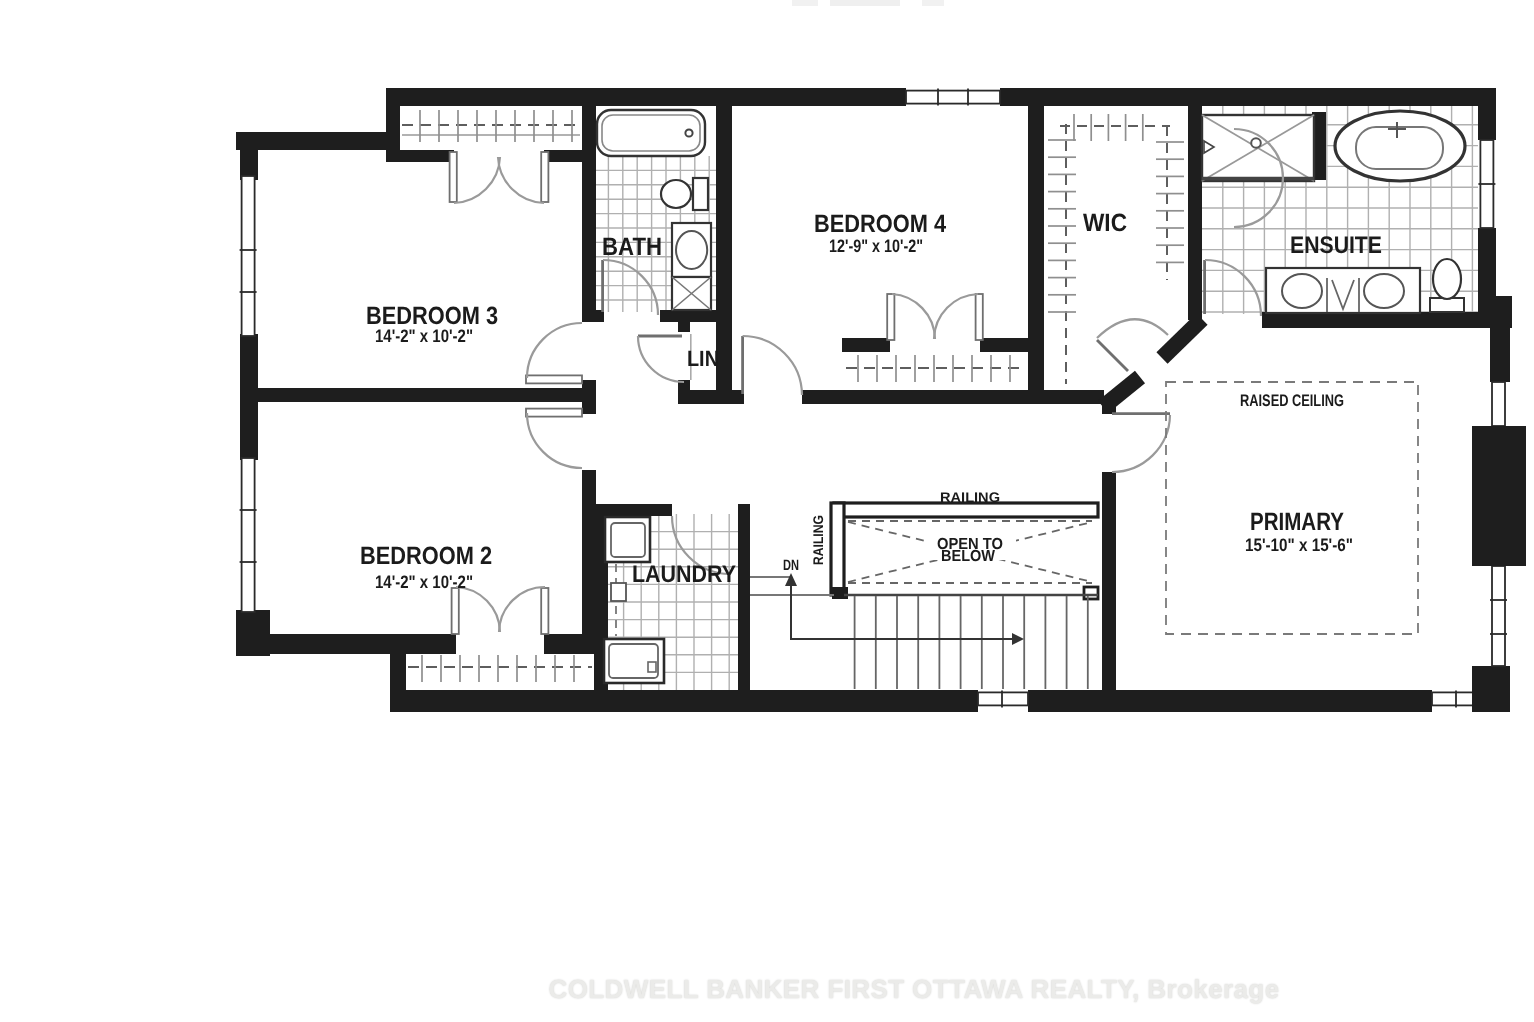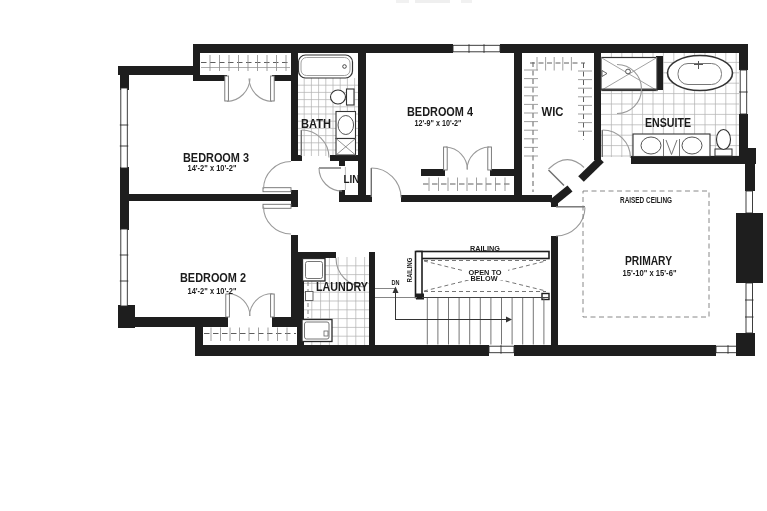--- a/index.html
+++ b/index.html
@@ -432,13 +432,14 @@
 <text x="485" y="251" font-size="7" font-weight="bold" text-anchor="middle" fill="#1b1b1b" textLength="30" lengthAdjust="spacingAndGlyphs">RAILING</text>
 <text x="411.5" y="270" font-size="7" font-weight="bold" text-anchor="middle" fill="#1b1b1b" textLength="25" lengthAdjust="spacingAndGlyphs" transform="rotate(-90 411.5 270)">RAILING</text>
 
 <text x="395.5" y="285" font-size="7.5" font-weight="bold" text-anchor="middle" fill="#1b1b1b" textLength="8" lengthAdjust="spacingAndGlyphs">DN</text>
 </svg>
 
 <div style="position:absolute;left:396px;top:0;width:13px;height:2.5px;background:#f1f1f1;"></div>
 <div style="position:absolute;left:415px;top:0;width:35px;height:3px;background:#efefef;"></div>
 <div style="position:absolute;left:461px;top:0;width:11px;height:2.5px;background:#f1f1f1;"></div>
 
+<div class="wm">COLDWELL BANKER FIRST OTTAWA REALTY, Brokerage</div>
 </div>
 
 </body></html>

